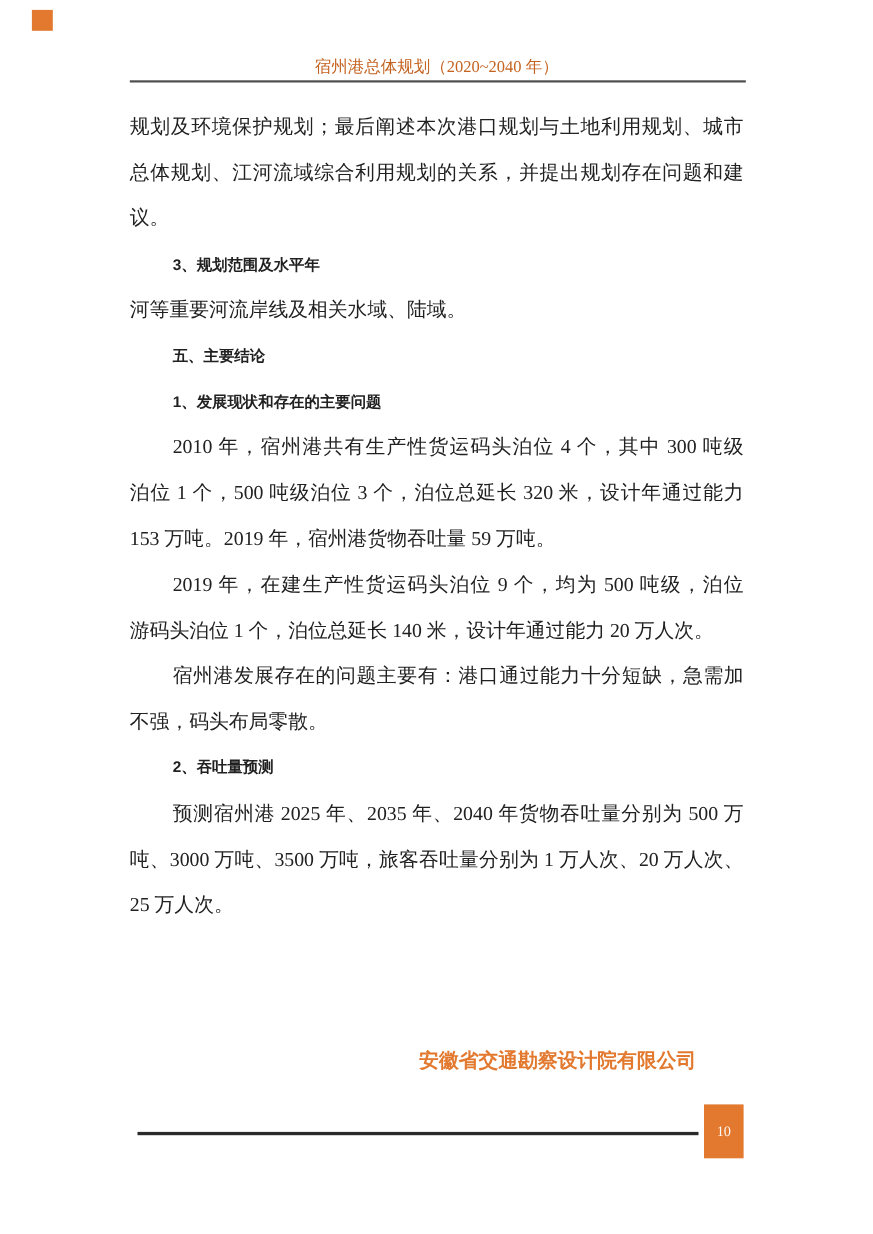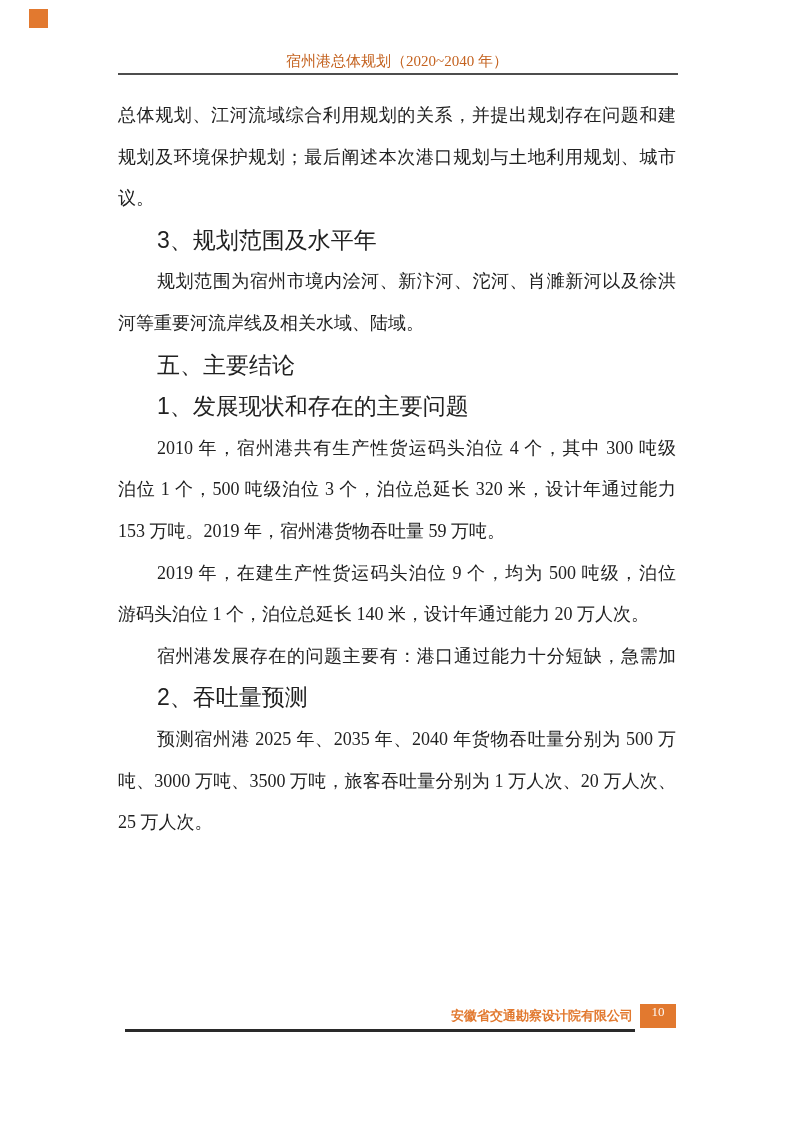--- a/index.html
+++ b/index.html
@@ -56,87 +56,88 @@
     text-align-last: left;
   }
   .line.justify {
     text-align-last: justify;
   }
   .line.indent {
     text-indent: 39px;
   }
   .line.heading {
     font-family: "Liberation Sans", "DejaVu Sans", sans-serif;
-    font-weight: 400;
-    font-size: 23px;
+    font-weight: 700;
+    font-size: 14px;
     text-align: left;
     text-align-last: left;
   }
   .footer-rule {
     position: absolute;
     left: 125px;
     top: 1029px;
     width: 510px;
     height: 3px;
     background: var(--rule-dark, #2a2a2a);
   }
   .footer-company {
     position: absolute;
     left: 118px;
-    top: 1007px;
+    top: 956px;
     width: 515px;
     text-align: right;
     font-family: "Liberation Sans", "DejaVu Sans", sans-serif;
     font-weight: 600;
-    font-size: 13px;
+    font-size: 18px;
     line-height: 17px;
     color: var(--accent, #e2792f);
   }
   .page-badge {
     position: absolute;
     left: 640px;
     top: 1004px;
     width: 36px;
-    height: 24px;
+    height: 49px;
     background: var(--accent, #e2792f);
     display: flex;
+    align-items: center;
     justify-content: center;
   }
   .page-badge .num {
     color: rgba(255,255,255,0.95);
     font-size: 13px;
     font-family: "Liberation Serif", "DejaVu Serif", serif;
   }
 </style>
 </head>
 <body>
 
 <div class="sheet">
 
   <div class="corner-mark"></div>
 
   <div class="header-title">宿州港总体规划（2020~2040 年）</div>
 
   <div class="header-rule"></div>
 
   <div class="doc-body">
+      <div class="line justify">规划及环境保护规划；最后阐述本次港口规划与土地利用规划、城市</div>
       <div class="line justify">总体规划、江河流域综合利用规划的关系，并提出规划存在问题和建</div>
-      <div class="line justify">规划及环境保护规划；最后阐述本次港口规划与土地利用规划、城市</div>
       <div class="line">议。</div>
       <div class="line heading indent">3、规划范围及水平年</div>
-      <div class="line indent justify">规划范围为宿州市境内浍河、新汴河、沱河、肖濉新河以及徐洪</div>
       <div class="line">河等重要河流岸线及相关水域、陆域。</div>
       <div class="line heading indent">五、主要结论</div>
       <div class="line heading indent">1、发展现状和存在的主要问题</div>
       <div class="line indent justify">2010 年，宿州港共有生产性货运码头泊位 4 个，其中 300 吨级</div>
       <div class="line justify">泊位 1 个，500 吨级泊位 3 个，泊位总延长 320 米，设计年通过能力</div>
       <div class="line">153 万吨。2019 年，宿州港货物吞吐量 59 万吨。</div>
       <div class="line indent justify">2019 年，在建生产性货运码头泊位 9 个，均为 500 吨级，泊位</div>
       <div class="line">游码头泊位 1 个，泊位总延长 140 米，设计年通过能力 20 万人次。</div>
       <div class="line indent justify">宿州港发展存在的问题主要有：港口通过能力十分短缺，急需加</div>
+      <div class="line">不强，码头布局零散。</div>
       <div class="line heading indent">2、吞吐量预测</div>
       <div class="line indent justify">预测宿州港 2025 年、2035 年、2040 年货物吞吐量分别为 500 万</div>
       <div class="line justify">吨、3000 万吨、3500 万吨，旅客吞吐量分别为 1 万人次、20 万人次、</div>
       <div class="line">25 万人次。</div>
     </div>
 
   <div class="footer-rule"></div>
 
   <div class="footer-company">安徽省交通勘察设计院有限公司</div>
 

